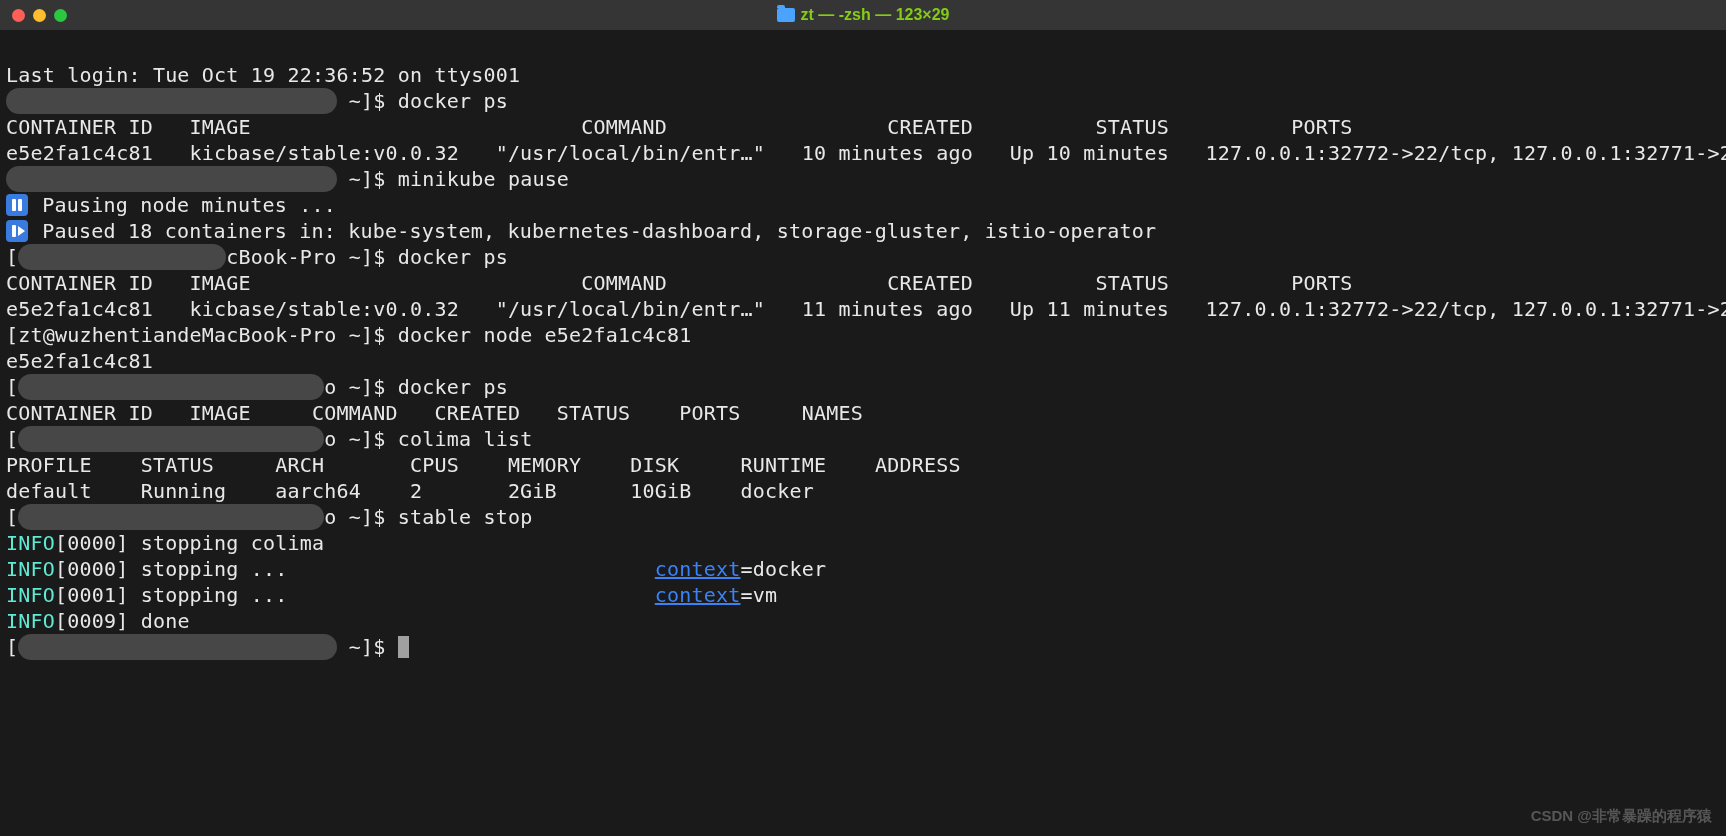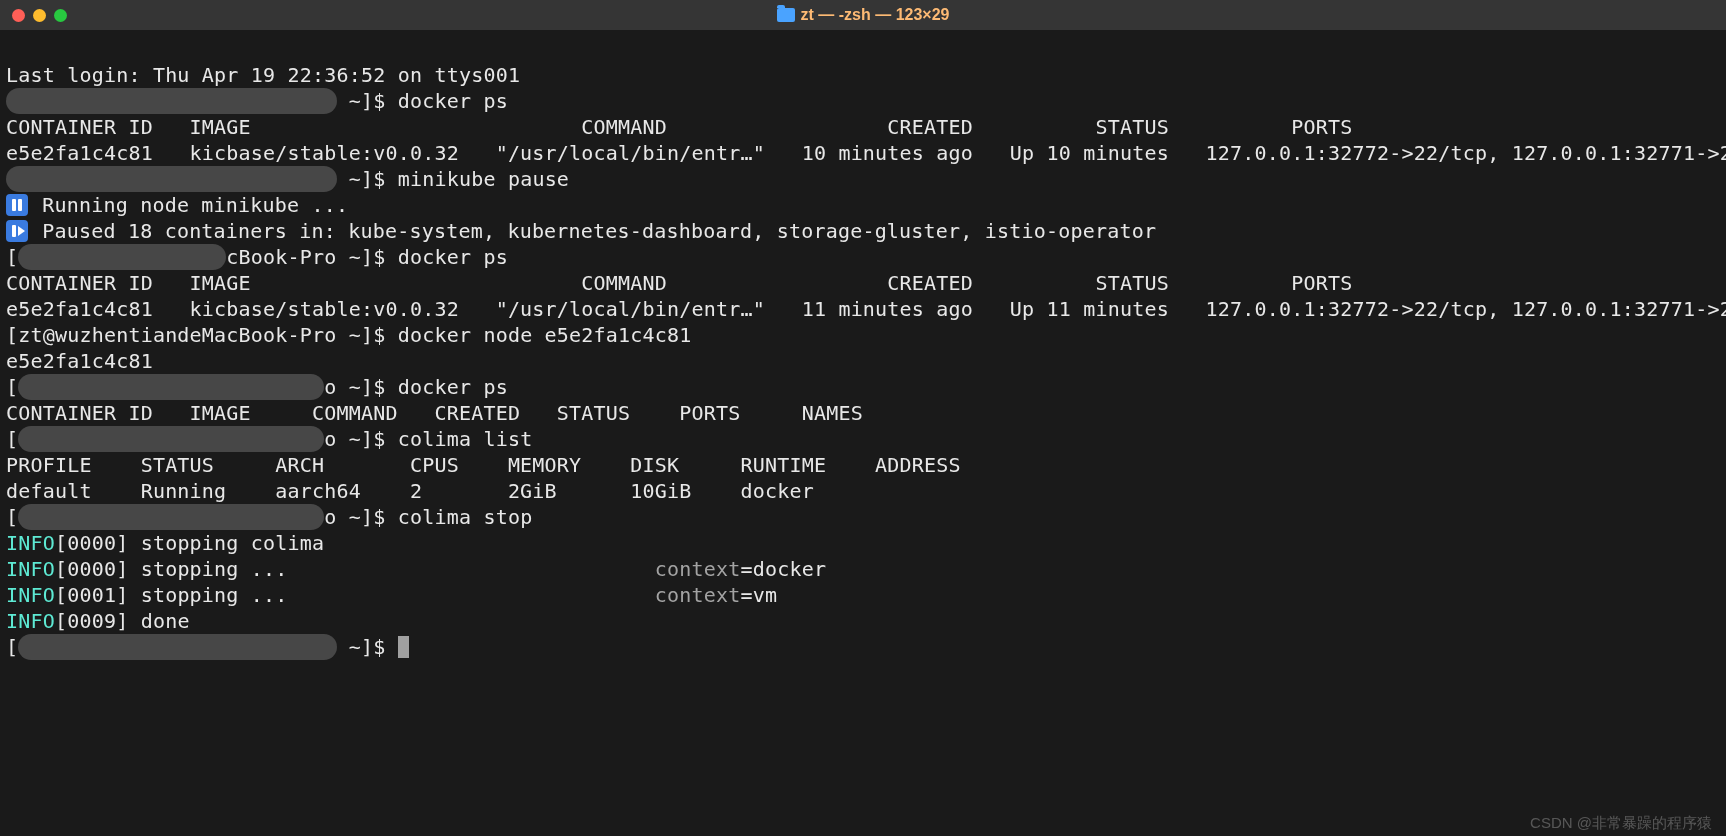--- a/index.html
+++ b/index.html
@@ -28,21 +28,21 @@
   .tl.green  { background: #28c840; }
   .title-wrap {
     position: absolute;
     left: 0; right: 0;
     display: flex;
     justify-content: center;
     align-items: center;
     gap: 6px;
     font-family: -apple-system, "Helvetica Neue", sans-serif;
     font-size: 16px;
-    color: #fdba74;
+    color: #84cc16;
     font-weight: 600;
   }
   .folder-icon {
     width: 18px; height: 14px;
     background: #4aa3ff;
     border-radius: 2px;
     position: relative;
   }
   .folder-icon::before {
     content: "";
@@ -60,21 +60,21 @@
   }
   .blur {
     display: inline-block;
     background: #474747;
     color: transparent;
     border-radius: 13px;
     filter: blur(0.5px);
     user-select: none;
   }
   .info { color: #5eead4; } 
-  .ctx  { color: #a3a3a3; }
+  .ctx  { color: #3b82f6; text-decoration: underline; }
   .pauseicon, .playicon {
     display: inline-block;
     width: 22px; height: 22px;
     background: #3a7be0;
     border-radius: 4px;
     vertical-align: -4px;
     position: relative;
     margin-right: 2px;
   }
   .pauseicon::before, .pauseicon::after {
@@ -105,60 +105,61 @@
   }
   .cursor {
     display: inline-block;
     width: 11px; height: 22px;
     background: #a0a0a0;
     vertical-align: -4px;
   }
   .watermark {
     position: absolute;
     right: 14px;
-    bottom: 4px;
+    bottom: 11px;
     font-family: -apple-system, sans-serif;
     font-size: 15px;
     color: rgba(200,200,200,0.35);
+    font-weight: bold;
   }
 </style>
 </head>
 <body>
 
 <div class="titlebar">
   <div class="traffic-lights">
     <div class="tl red"></div>
     <div class="tl yellow"></div>
     <div class="tl green"></div>
   </div>
   <div class="title-wrap">
     <span class="folder-icon"></span>
     <span>zt — -zsh — 123×29</span>
   </div>
 </div>
 
 <div class="term">
-<span>Last login: Thu Apr 19 22:36:52 on ttys001</span>
+<span>Last login: Tue Oct 19 22:36:52 on ttys001</span>
 <span class="blur">[zt@wuzhentiandeMacBook-Pro</span><span> ~]$ </span><span>docker ps</span>
 <span>CONTAINER ID   IMAGE                           COMMAND                  CREATED          STATUS          PORTS                                                                                                                                  NAMES</span>
 <span>e5e2fa1c4c81   kicbase/stable:v0.0.32   "/usr/local/bin/entr…"   10 minutes ago   Up 10 minutes   127.0.0.1:32772-&gt;22/tcp, 127.0.0.1:32771-&gt;2376/tcp, 127.0.0.1:32770-&gt;5000/tcp, 127.0.0.1:32769-&gt;8443/tcp, 127.0.0.1:32768-&gt;32443/tcp   minikube</span>
 <span class="blur">[zt@wuzhentiandeMacBook-Pro</span><span> ~]$ </span><span>minikube pause</span>
-<span class="pauseicon"></span><span> Running node minikube ...</span>
+<span class="pauseicon"></span><span> Pausing node minutes ...</span>
 <span class="playicon"></span><span> Paused 18 containers in: kube-system, kubernetes-dashboard, storage-gluster, istio-operator</span>
 [<span class="blur">zt@wuzhentiandeMa</span>cBook-Pro ~]$ <span>docker ps</span>
 <span>CONTAINER ID   IMAGE                           COMMAND                  CREATED          STATUS          PORTS                                                                                                                                  NAMES</span>
 <span>e5e2fa1c4c81   kicbase/stable:v0.0.32   "/usr/local/bin/entr…"   11 minutes ago   Up 11 minutes   127.0.0.1:32772-&gt;22/tcp, 127.0.0.1:32771-&gt;2376/tcp, 127.0.0.1:32770-&gt;5000/tcp, 127.0.0.1:32769-&gt;8443/tcp, 127.0.0.1:32768-&gt;32443/tcp   minikube</span>
 <span>[zt@wuzhentiandeMacBook-Pro ~]$ </span><span>docker node e5e2fa1c4c81</span>
 <span>e5e2fa1c4c81</span>
 [<span class="blur">zt@wuzhentiandeMacBook-Pr</span>o ~]$ <span>docker ps</span>
 <span>CONTAINER ID   IMAGE     COMMAND   CREATED   STATUS    PORTS     NAMES</span>
 [<span class="blur">zt@wuzhentiandeMacBook-Pr</span>o ~]$ <span>colima list</span>
 <span>PROFILE    STATUS     ARCH       CPUS    MEMORY    DISK     RUNTIME    ADDRESS</span>
 <span>default    Running    aarch64    2       2GiB      10GiB    docker</span>
-[<span class="blur">zt@wuzhentiandeMacBook-Pr</span>o ~]$ <span>colima stop</span>
+[<span class="blur">zt@wuzhentiandeMacBook-Pr</span>o ~]$ <span>stable stop</span>
 <span class="info">INFO</span><span>[0000] stopping colima</span>
 <span class="info">INFO</span><span>[0000] stopping ...                              </span><span class="ctx">context</span><span>=docker</span>
 <span class="info">INFO</span><span>[0001] stopping ...                              </span><span class="ctx">context</span><span>=vm</span>
 <span class="info">INFO</span><span>[0009] done</span>
 [<span class="blur">zt@wuzhentiandeMacBook-Pro</span> ~]$ <span class="cursor"></span>
 </div>
 
 <div class="watermark">CSDN @非常暴躁的程序猿</div>
 
 </body></html>

